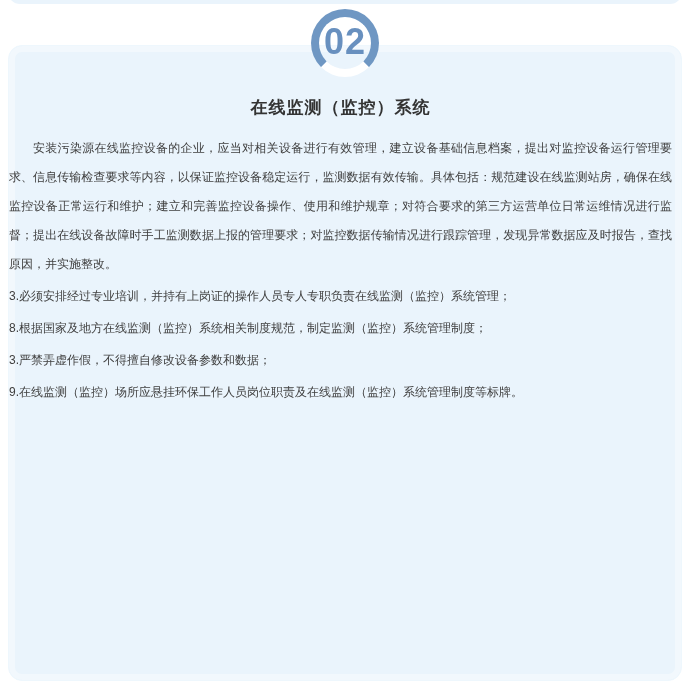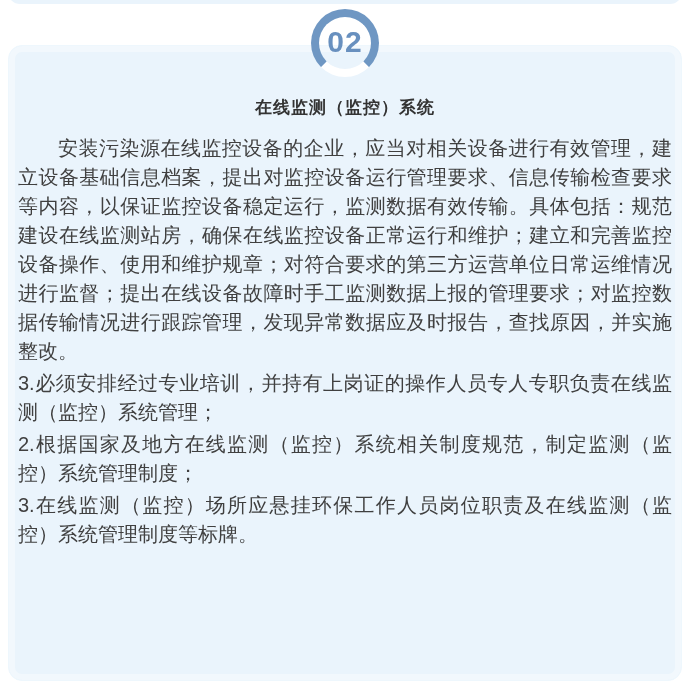--- a/index.html
+++ b/index.html
@@ -31,48 +31,48 @@
     left:calc(50% - 34px);
     top:9px;
     width:68px;height:68px;
     border:8px solid var(--ring-blue);
     border-bottom-color:#ffffff;
     border-radius:50%;
     z-index:3;
     display:flex;align-items:center;justify-content:center;
   }
   .badge-num{
-    font-size:30px;
+    font-size:36px;
     font-weight:bold;
     color:var(--badge-number);
     letter-spacing:1px;
     line-height:1;
     padding-bottom:2px;
   }
   .card{
     position:absolute;
     left:8px;top:45px;
     width:674px;height:636px;
     background:var(--card-bg);
     border:1px solid #eef7fd;
     border-radius:14px;
     box-shadow:inset 0 0 0 6px rgba(255,255,255,0.38);
-    padding:50px 9px 0 9px;
+    padding:50px 9px 0 0;
     z-index:1;
   }
   .title{
     font-size:17px;
     font-weight:bold;
     color:var(--title);
     text-align:center;
     margin:0 0 15px 0;
     letter-spacing:1px;
   }
   .para{
-    font-size:20px;
+    font-size:12px;
     line-height:29px;
     color:var(--text);
     text-align:justify;
     margin:0 0 3px 0;
   }
   .para.indent{text-indent:2em;}
 </style>
 </head>
 <body>
 
@@ -81,15 +81,16 @@
 <div class="badge">
   <span class="badge-num">02</span>
 </div>
 
 <div class="card">
   <h2 class="title">在线监测（监控）系统</h2>
 
   <p class="para indent">安装污染源在线监控设备的企业，应当对相关设备进行有效管理，建立设备基础信息档案，提出对监控设备运行管理要求、信息传输检查要求等内容，以保证监控设备稳定运行，监测数据有效传输。具体包括：规范建设在线监测站房，确保在线监控设备正常运行和维护；建立和完善监控设备操作、使用和维护规章；对符合要求的第三方运营单位日常运维情况进行监督；提出在线设备故障时手工监测数据上报的管理要求；对监控数据传输情况进行跟踪管理，发现异常数据应及时报告，查找原因，并实施整改。</p>
 
   <p class="para">3.必须安排经过专业培训，并持有上岗证的操作人员专人专职负责在线监测（监控）系统管理；</p>
-  <p class="para">2.根据国家及地方在线监测（监控）系统相关制度规范，制定监测（监控）系统管理制度；</p>
-  <p class="para">3.在线监测（监控）场所应悬挂环保工作人员岗位职责及在线监测（监控）系统管理制度等标牌。</p>
+  <p class="para">8.根据国家及地方在线监测（监控）系统相关制度规范，制定监测（监控）系统管理制度；</p>
+  <p class="para">3.严禁弄虚作假，不得擅自修改设备参数和数据；</p>
+  <p class="para">9.在线监测（监控）场所应悬挂环保工作人员岗位职责及在线监测（监控）系统管理制度等标牌。</p>
 </div>
 
 </body></html>

